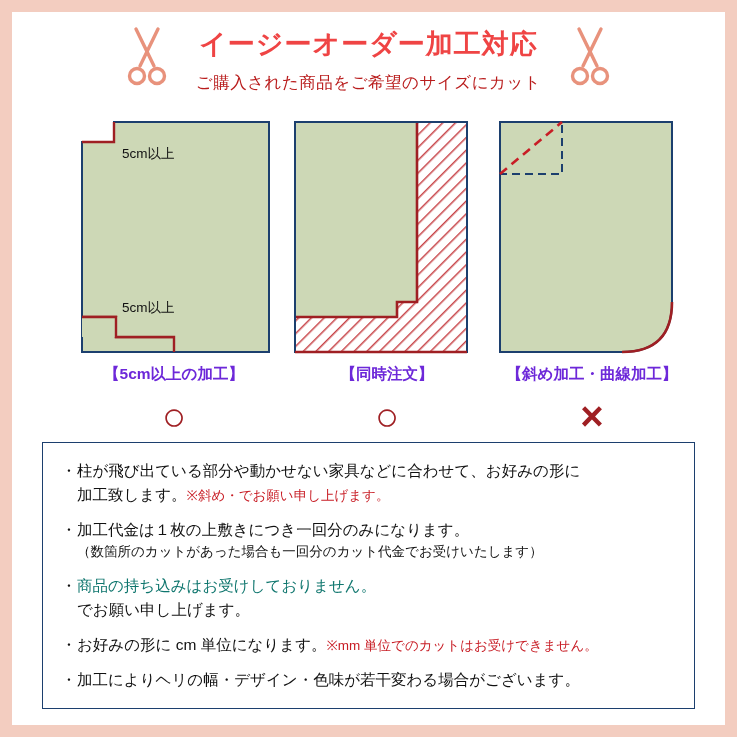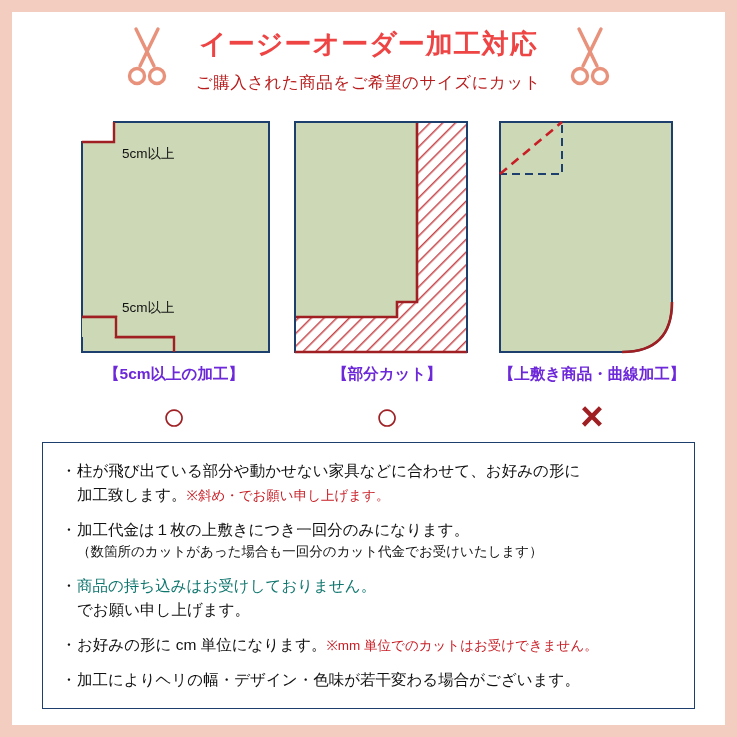--- a/index.html
+++ b/index.html
@@ -203,22 +203,22 @@
 
       <svg class="diagram d3" viewBox="0 0 200 250">
         <path d="M8 10 L180 10 L180 190 Q180 240 130 240 L8 240 Z" fill="#cdd8b6" stroke="#1c3f6e" stroke-width="2"></path>
         <path d="M180 190 Q180 240 130 240" fill="none" stroke="#9f1f23" stroke-width="2.6"></path>
         <rect x="8" y="10" width="62" height="52" fill="none" stroke="#1c3f6e" stroke-width="2" stroke-dasharray="8 5"></rect>
         <line x1="8" y1="62" x2="70" y2="10" stroke="#c81d25" stroke-width="2.6" stroke-dasharray="9 6"></line>
       </svg>
 
       <div class="labels">
         <div class="caption c1">【5cm以上の加工】</div>
-        <div class="caption c2">【部分カット】</div>
-        <div class="caption c3">【上敷き商品・曲線加工】</div>
+        <div class="caption c2">【同時注文】</div>
+        <div class="caption c3">【斜め加工・曲線加工】</div>
       </div>
 
       <div class="marks">
         <div class="mark m1">○</div>
         <div class="mark m2">○</div>
         <div class="mark m3">×</div>
       </div>
     </div>
 
     <div class="notes">

